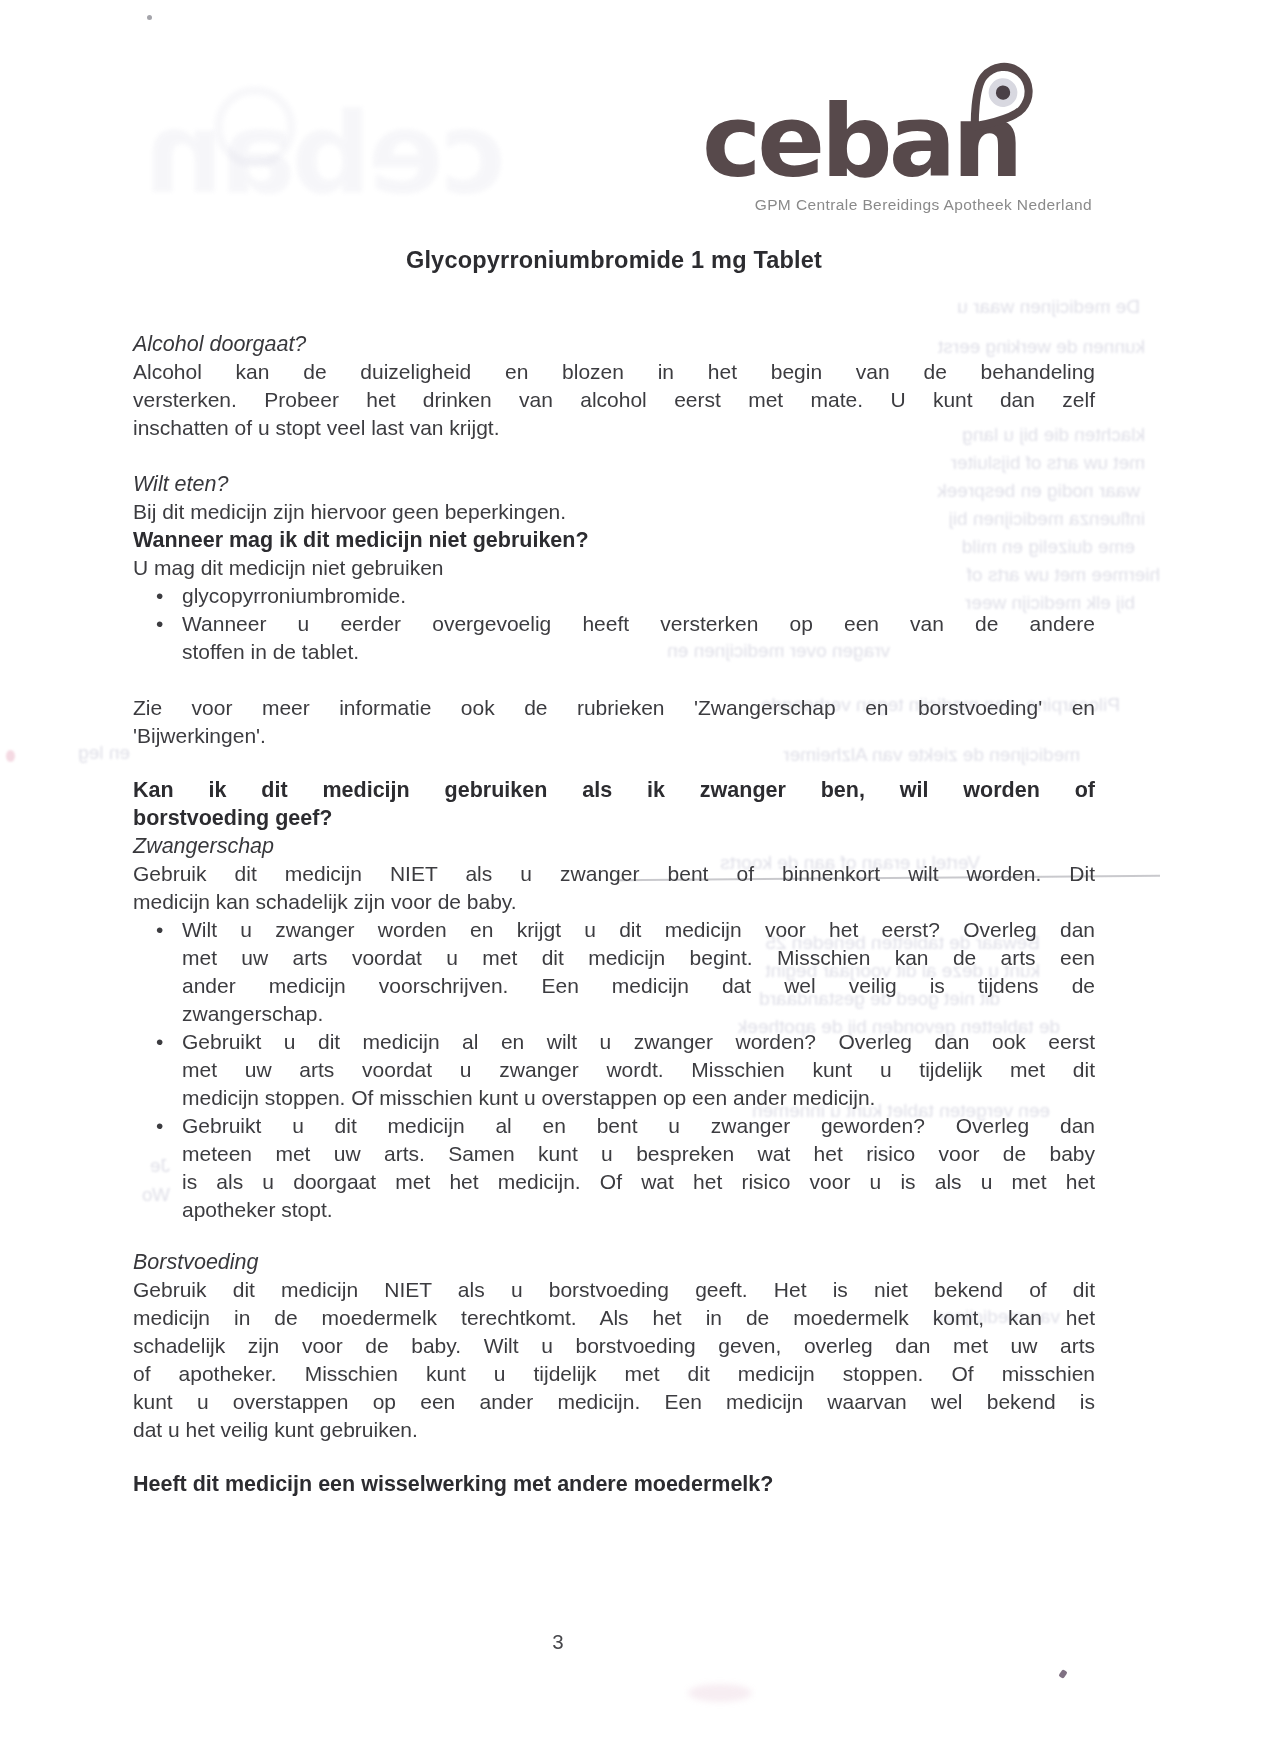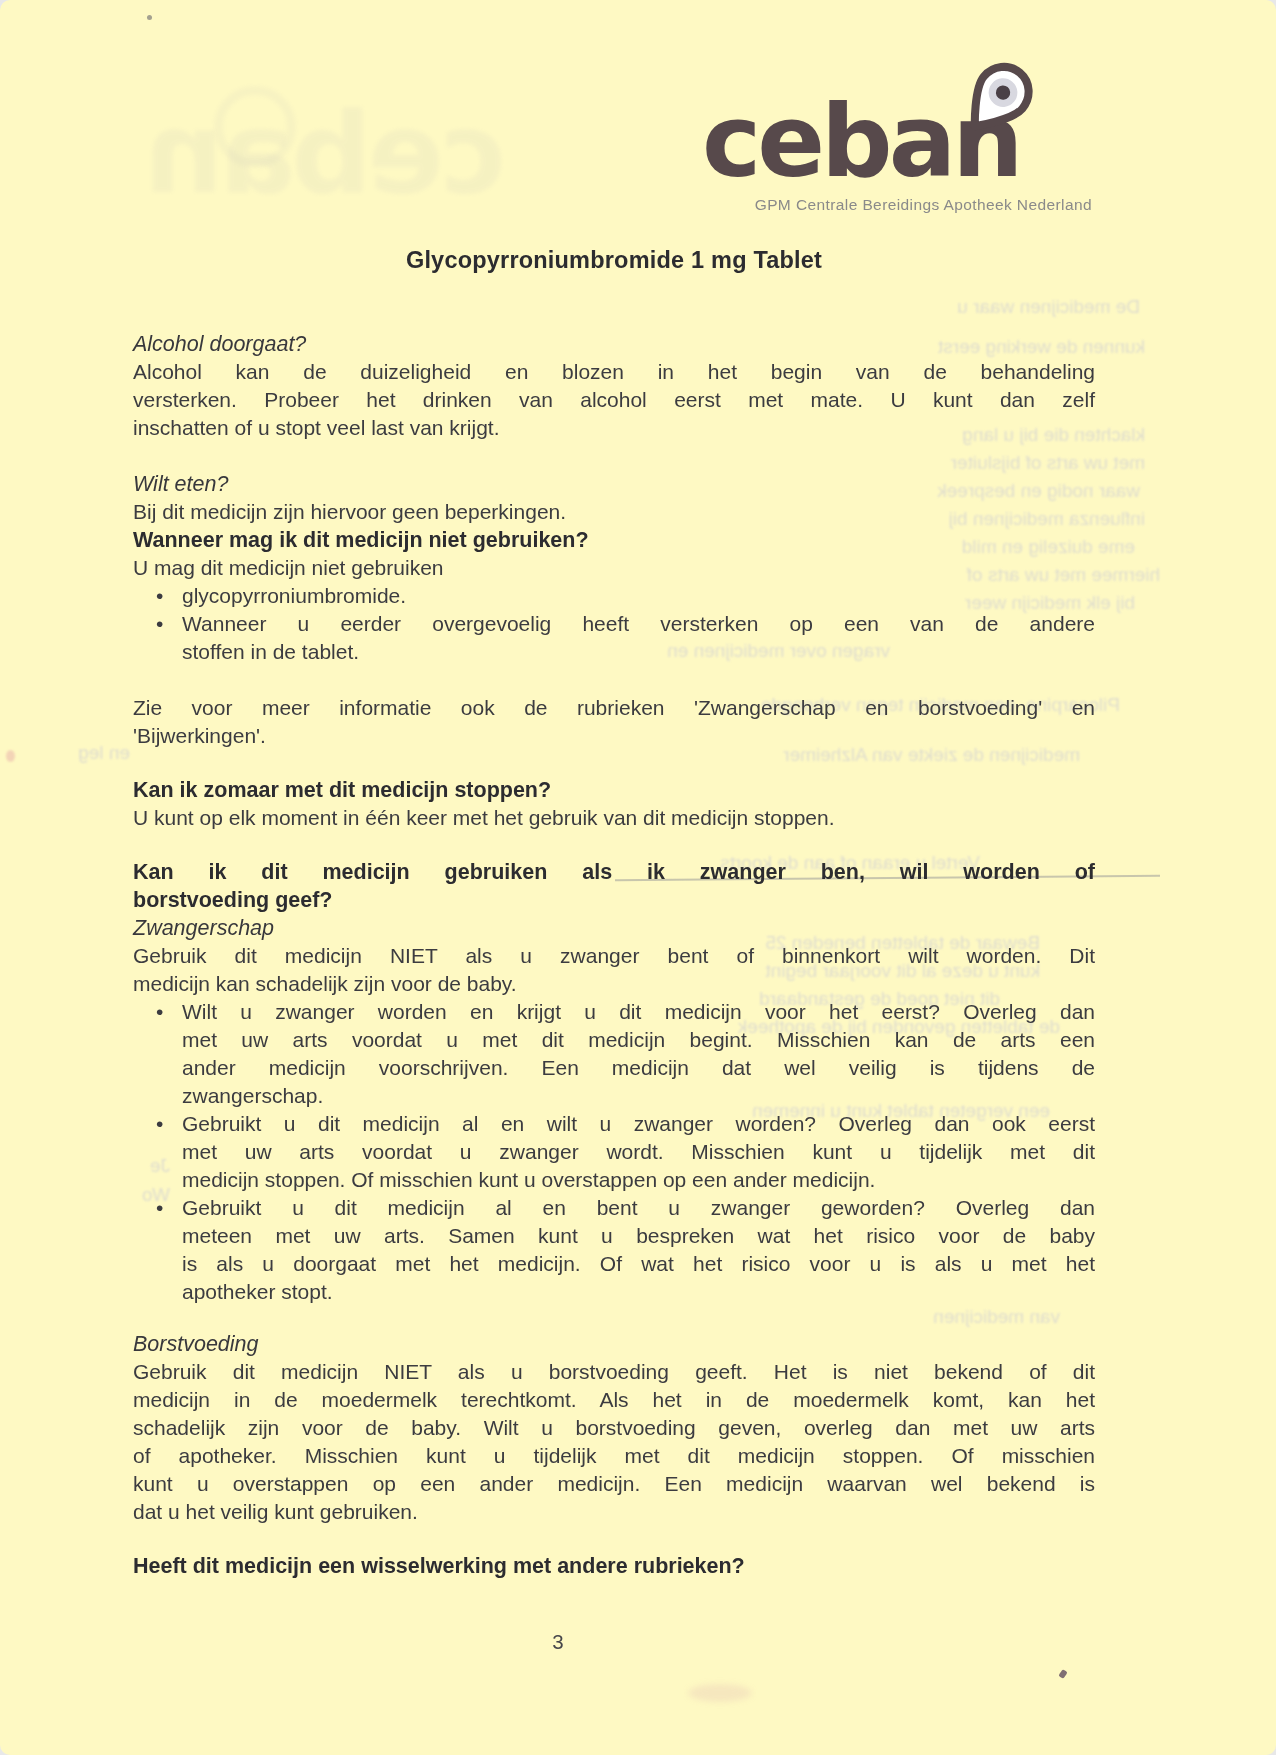--- a/index.html
+++ b/index.html
@@ -1,23 +1,22 @@
 <!DOCTYPE html>
 <html><head>
 <meta charset="utf-8">
 <style>
   html,body { margin:0; padding:0; background:#e8e8e8; }
   .page {
     position:relative;
     width:1276px; height:1755px;
-    background:#fef9c3;
+    background:#ffffff;
     overflow:hidden;
     font-family:"Liberation Sans", sans-serif;
     color:#3c3c40;
-    border-radius:10px;
   }
 
   
   .logo { position:absolute; left:702px; top:92px; width:390px; }
   .brand {
     position:relative; display:inline-block;
     font-family:"DejaVu Sans", sans-serif;
     font-weight:bold; font-size:100px; line-height:1;
     letter-spacing:-4px; color:#57494b;
   }
@@ -167,24 +166,20 @@
           <div class="ln j">Wanneer u eerder overgevoelig heeft versterken op een van de andere</div>
           <div class="ln">stoffen in de tablet.</div>
         </li>
       </ul>
       <div class="gap-lg">
         <div class="ln j">Zie voor meer informatie ook de rubrieken 'Zwangerschap en borstvoeding' en</div>
         <div class="ln">'Bijwerkingen'.</div>
       </div>
     </div>
 
-    <div class="gap-md">
-      <div class="ln h-bold">Kan ik zomaar met dit medicijn stoppen?</div>
-      <div class="ln">U kunt op elk moment in één keer met het gebruik van dit medicijn stoppen.</div>
-    </div>
 
     <div class="gap-md">
       <div class="ln j h-bold">Kan ik dit medicijn gebruiken als ik zwanger ben, wil worden of</div>
       <div class="ln h-bold">borstvoeding geef?</div>
       <div class="ln h-italic">Zwangerschap</div>
       <div class="ln j">Gebruik dit medicijn NIET als u zwanger bent of binnenkort wilt worden. Dit</div>
       <div class="ln">medicijn kan schadelijk zijn voor de baby.</div>
       <ul class="blist">
         <li>
           <div class="ln j">Wilt u zwanger worden en krijgt u dit medicijn voor het eerst? Overleg dan</div>
@@ -209,20 +204,20 @@
         <div class="ln j">Gebruik dit medicijn NIET als u borstvoeding geeft. Het is niet bekend of dit</div>
         <div class="ln j">medicijn in de moedermelk terechtkomt. Als het in de moedermelk komt, kan het</div>
         <div class="ln j">schadelijk zijn voor de baby. Wilt u borstvoeding geven, overleg dan met uw arts</div>
         <div class="ln j">of apotheker. Misschien kunt u tijdelijk met dit medicijn stoppen. Of misschien</div>
         <div class="ln j">kunt u overstappen op een ander medicijn. Een medicijn waarvan wel bekend is</div>
         <div class="ln">dat u het veilig kunt gebruiken.</div>
       </div>
     </div>
 
     <div class="gap-md">
-      <div class="ln h-bold">Heeft dit medicijn een wisselwerking met andere rubrieken?</div>
+      <div class="ln h-bold">Heeft dit medicijn een wisselwerking met andere moedermelk?</div>
     </div>
 
   </div>
 
   <div class="page-number">3</div>
 
 </div>
 
 </body></html>

